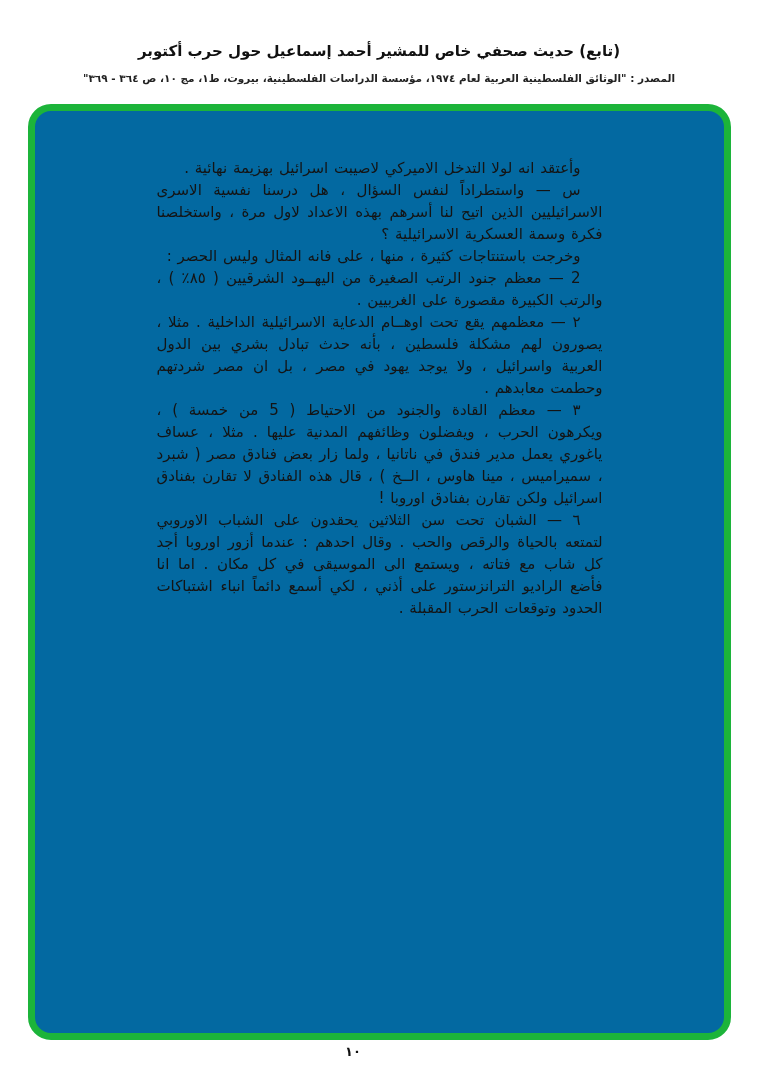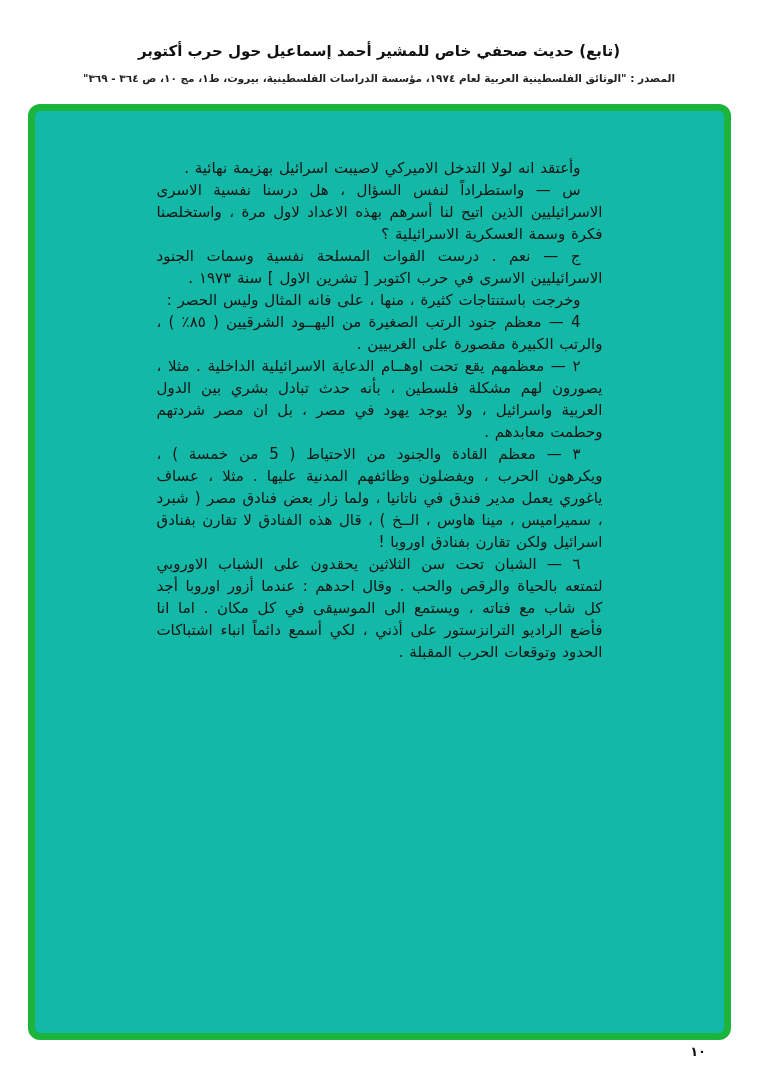--- a/index.html
+++ b/index.html
@@ -35,22 +35,22 @@
     font-weight: bold;
     color: #222222;
   }
   .frame {
     position: absolute;
     left: 28px;
     top: 104px;
     width: 689px;   
     height: 922px;  
     border: 7px solid #1cb43a;
-    border-radius: 12px;
-    background: #14b8a6;
+    border-radius: 23px;
+    background: #0369a1;
     box-sizing: content-box;
   }
   .content {
     width: 446px;
     margin: 0 auto;
     padding-top: 46px;
     direction: rtl;
     text-align: justify;
     font-size: 15px;
     line-height: 22px;
@@ -59,43 +59,43 @@
   .content p {
     margin: 0;
     text-indent: 22px;
     word-spacing: 1px;
   }
   .page-num {
     position: absolute;
     top: 1044px;
     left: 0;
     width: 706px; 
+    text-align: center;
     font-size: 13px;
     font-weight: bold;
     color: #111111;
     direction: rtl;
   }
 </style>
 </head>
 <body>
 
 <div class="page">
 
   <div class="doc-header">
     <div class="doc-title">(تابع) حديث صحفي خاص للمشير أحمد إسماعيل حول حرب أكتوبر</div>
     <div class="doc-source">المصدر :  "الوثائق الفلسطينية العربية لعام ١٩٧٤، مؤسسة الدراسات الفلسطينية، بيروت، ط١، مج ١٠، ص ٣٦٤ - ٣٦٩"</div>
   </div>
 
   <div class="frame">
     <div class="content">
       <p>وأعتقد انه لولا التدخل الاميركي لاصيبت اسرائيل بهزيمة نهائية .</p>
       <p>س — واستطراداً لنفس السؤال ، هل درسنا نفسية الاسرى الاسرائيليين الذين اتيح لنا أسرهم بهذه الاعداد لاول مرة ، واستخلصنا فكرة وسمة العسكرية الاسرائيلية ؟</p>
-      <p>ج — نعم . درست القوات المسلحة نفسية وسمات الجنود الاسرائيليين الاسرى في حرب اكتوبر [ تشرين الاول ] سنة ١٩٧٣ .</p>
       <p>وخرجت باستنتاجات كثيرة ، منها ، على فانه المثال وليس الحصر :</p>
-      <p>4 — معظم جنود الرتب الصغيرة من اليهــود الشرقيين ( ٨٥٪ ) ، والرتب الكبيرة مقصورة على الغربيين .</p>
+      <p>2 — معظم جنود الرتب الصغيرة من اليهــود الشرقيين ( ٨٥٪ ) ، والرتب الكبيرة مقصورة على الغربيين .</p>
       <p>٢ — معظمهم يقع تحت اوهــام الدعاية الاسرائيلية الداخلية . مثلا ، يصورون لهم مشكلة فلسطين ، بأنه حدث تبادل بشري بين الدول العربية واسرائيل ، ولا يوجد يهود في مصر ، بل ان مصر شردتهم وحطمت معابدهم .</p>
       <p>٣ — معظم القادة والجنود من الاحتياط ( 5 من خمسة ) ، ويكرهون الحرب ، ويفضلون وظائفهم المدنية عليها . مثلا ، عساف ياغوري يعمل مدير فندق في ناتانيا ، ولما زار بعض فنادق مصر ( شبرد ، سميراميس ، مينا هاوس ، الــخ ) ، قال هذه الفنادق لا تقارن بفنادق اسرائيل ولكن تقارن بفنادق اوروبا !</p>
       <p>٦ — الشبان تحت سن الثلاثين يحقدون على الشباب الاوروبي لتمتعه بالحياة والرقص والحب . وقال احدهم : عندما أزور اوروبا أجد كل شاب مع فتاته ، ويستمع الى الموسيقى في كل مكان . اما انا فأضع الراديو الترانزستور على أذني ، لكي أسمع دائماً انباء اشتباكات الحدود وتوقعات الحرب المقبلة .</p>
     </div>
   </div>
 
   <div class="page-num">١٠</div>
 
 </div>
 

